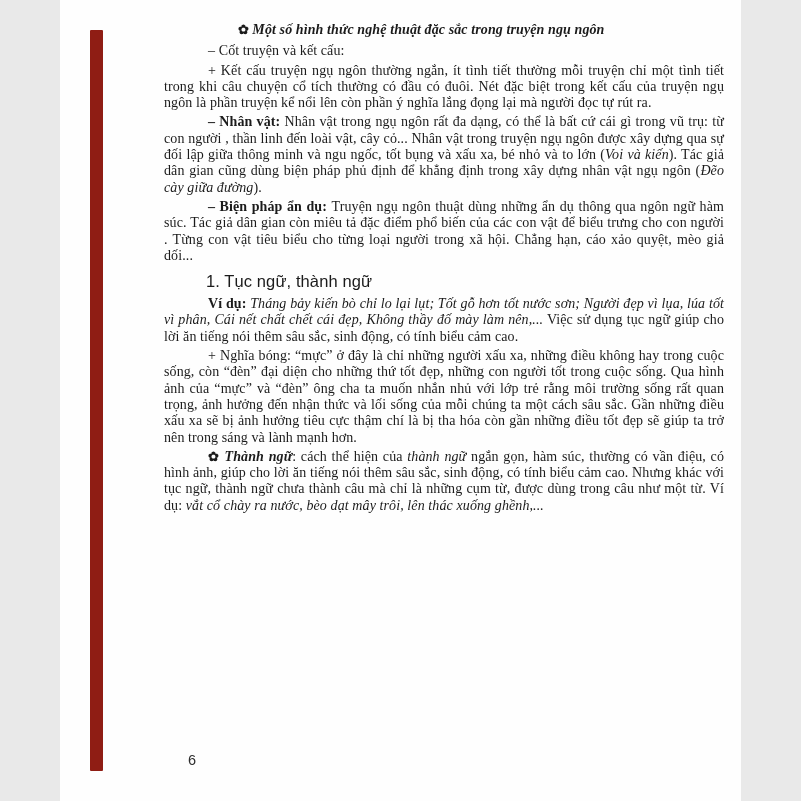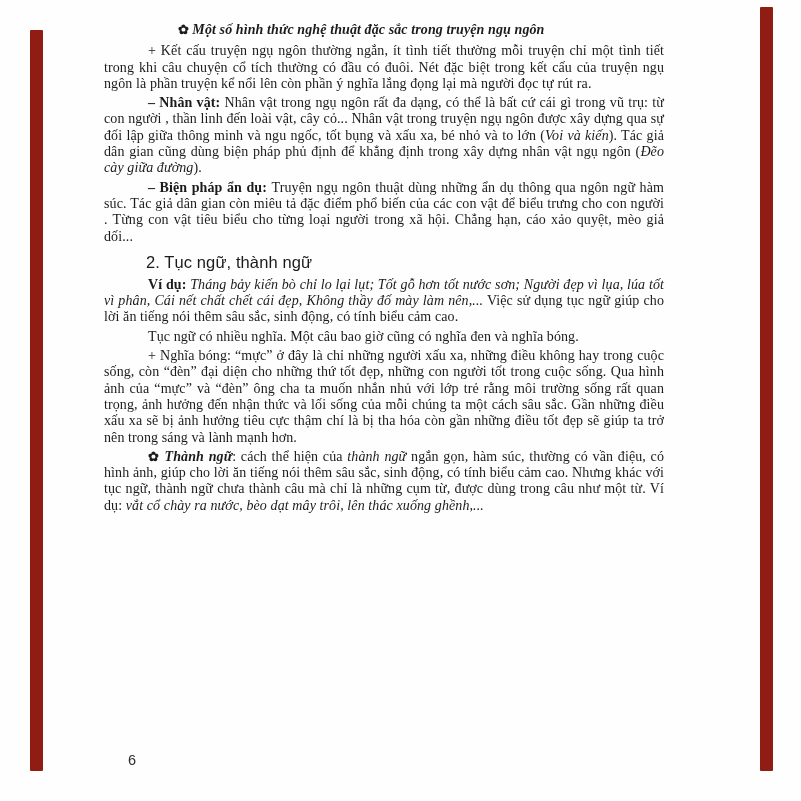--- a/index.html
+++ b/index.html
@@ -1,18 +1,18 @@
 <!DOCTYPE html>
 <html><head>
 <meta charset="utf-8">
 <style>
   html,body{margin:0;padding:0;background:#e9e9e9;}
   .page{
     position:relative;
-    width:801px;height:801px;
+    width:681px;height:801px;
     background:#fefefe;
     overflow:hidden;
     font-family:"Liberation Serif", serif;
     color:#1b1b1b;
     margin:0 auto;
   }
   .edge-bar{position:absolute;width:13px;border-radius:1px;}
   .edge-bar.left{left:30px;top:30px;height:741px;}
   .edge-bar.right{left:760px;top:7px;height:764px;}
   .content{
@@ -54,23 +54,23 @@
   }
 </style>
 </head>
 <body>
 
 <div class="page">
   <div class="edge-bar left" style="background: rgb(143, 29, 20);"></div>
   <div class="edge-bar right" style="background: rgb(143, 29, 20);"></div>
   <div class="content">
       <p class="blk kind-title"><span class="s-fl">✿ </span><span class="s-bi">Một số hình thức nghệ thuật đặc sắc trong truyện ngụ ngôn</span></p>
+      <p class="blk kind-para"><span class="s-n">– Cốt truyện và kết cấu:</span></p>
       <p class="blk kind-para"><span class="s-n">+ Kết cấu truyện ngụ ngôn thường ngắn, ít tình tiết thường mỗi truyện chỉ một tình tiết trong khi câu chuyện cổ tích thường có đầu có đuôi. Nét đặc biệt trong kết cấu của truyện ngụ ngôn là phần truyện kể nổi lên còn phần ý nghĩa lắng đọng lại mà người đọc tự rút ra.</span></p>
       <p class="blk kind-para"><span class="s-b">– Nhân vật: </span><span class="s-n">Nhân vật trong ngụ ngôn rất đa dạng, có thể là bất cứ cái gì trong vũ trụ: từ con người , thần linh đến loài vật, cây cỏ... Nhân vật trong truyện ngụ ngôn được xây dựng qua sự đối lập giữa thông minh và ngu ngốc, tốt bụng và xấu xa, bé nhỏ và to lớn (</span><span class="s-i">Voi và kiến</span><span class="s-n">). Tác giả dân gian cũng dùng biện pháp phủ định để khẳng định trong xây dựng nhân vật ngụ ngôn (</span><span class="s-i">Đẽo cày giữa đường</span><span class="s-n">).</span></p>
       <p class="blk kind-para"><span class="s-b">– Biện pháp ẩn dụ: </span><span class="s-n">Truyện ngụ ngôn thuật dùng những ẩn dụ thông qua ngôn ngữ hàm súc. Tác giả dân gian còn miêu tả đặc điểm phổ biến của các con vật để biểu trưng cho con người . Từng con vật tiêu biểu cho từng loại người trong xã hội. Chẳng hạn, cáo xảo quyệt, mèo giả dối...</span></p>
-      <p class="blk kind-heading"><span class="s-n">2. Tục ngữ, thành ngữ</span></p>
+      <p class="blk kind-heading"><span class="s-n">1. Tục ngữ, thành ngữ</span></p>
       <p class="blk kind-para"><span class="s-b">Ví dụ: </span><span class="s-i">Tháng bảy kiến bò chỉ lo lại lụt; Tốt gỗ hơn tốt nước sơn; Người đẹp vì lụa, lúa tốt vì phân, Cái nết chất chết cái đẹp, Không thầy đố mày làm nên,...</span><span class="s-n"> Việc sử dụng tục ngữ giúp cho lời ăn tiếng nói thêm sâu sắc, sinh động, có tính biểu cảm cao.</span></p>
-      <p class="blk kind-para"><span class="s-n">Tục ngữ có nhiều nghĩa. Một câu bao giờ cũng có nghĩa đen và nghĩa bóng.</span></p>
       <p class="blk kind-para"><span class="s-n">+ Nghĩa bóng: “mực” ở đây là chỉ những người xấu xa, những điều không hay trong cuộc sống, còn “đèn” đại diện cho những thứ tốt đẹp, những con người tốt trong cuộc sống. Qua hình ảnh của “mực” và “đèn” ông cha ta muốn nhắn nhủ với lớp trẻ rằng môi trường sống rất quan trọng, ảnh hưởng đến nhận thức và lối sống của mỗi chúng ta một cách sâu sắc. Gần những điều xấu xa sẽ bị ảnh hưởng tiêu cực thậm chí là bị tha hóa còn gần những điều tốt đẹp sẽ giúp ta trở nên trong sáng và lành mạnh hơn.</span></p>
       <p class="blk kind-para"><span class="s-fl">✿ </span><span class="s-bi">Thành ngữ</span><span class="s-n">: cách thể hiện của </span><span class="s-i">thành ngữ</span><span class="s-n"> ngắn gọn, hàm súc, thường có vần điệu, có hình ảnh, giúp cho lời ăn tiếng nói thêm sâu sắc, sinh động, có tính biểu cảm cao. Nhưng khác với tục ngữ, thành ngữ chưa thành câu mà chỉ là những cụm từ, được dùng trong câu như một từ. Ví dụ: </span><span class="s-i">vắt cổ chày ra nước, bèo dạt mây trôi, lên thác xuống ghềnh,...</span></p>
     </div>
   <div class="page-number">6</div>
 </div>
 
 </body></html>

